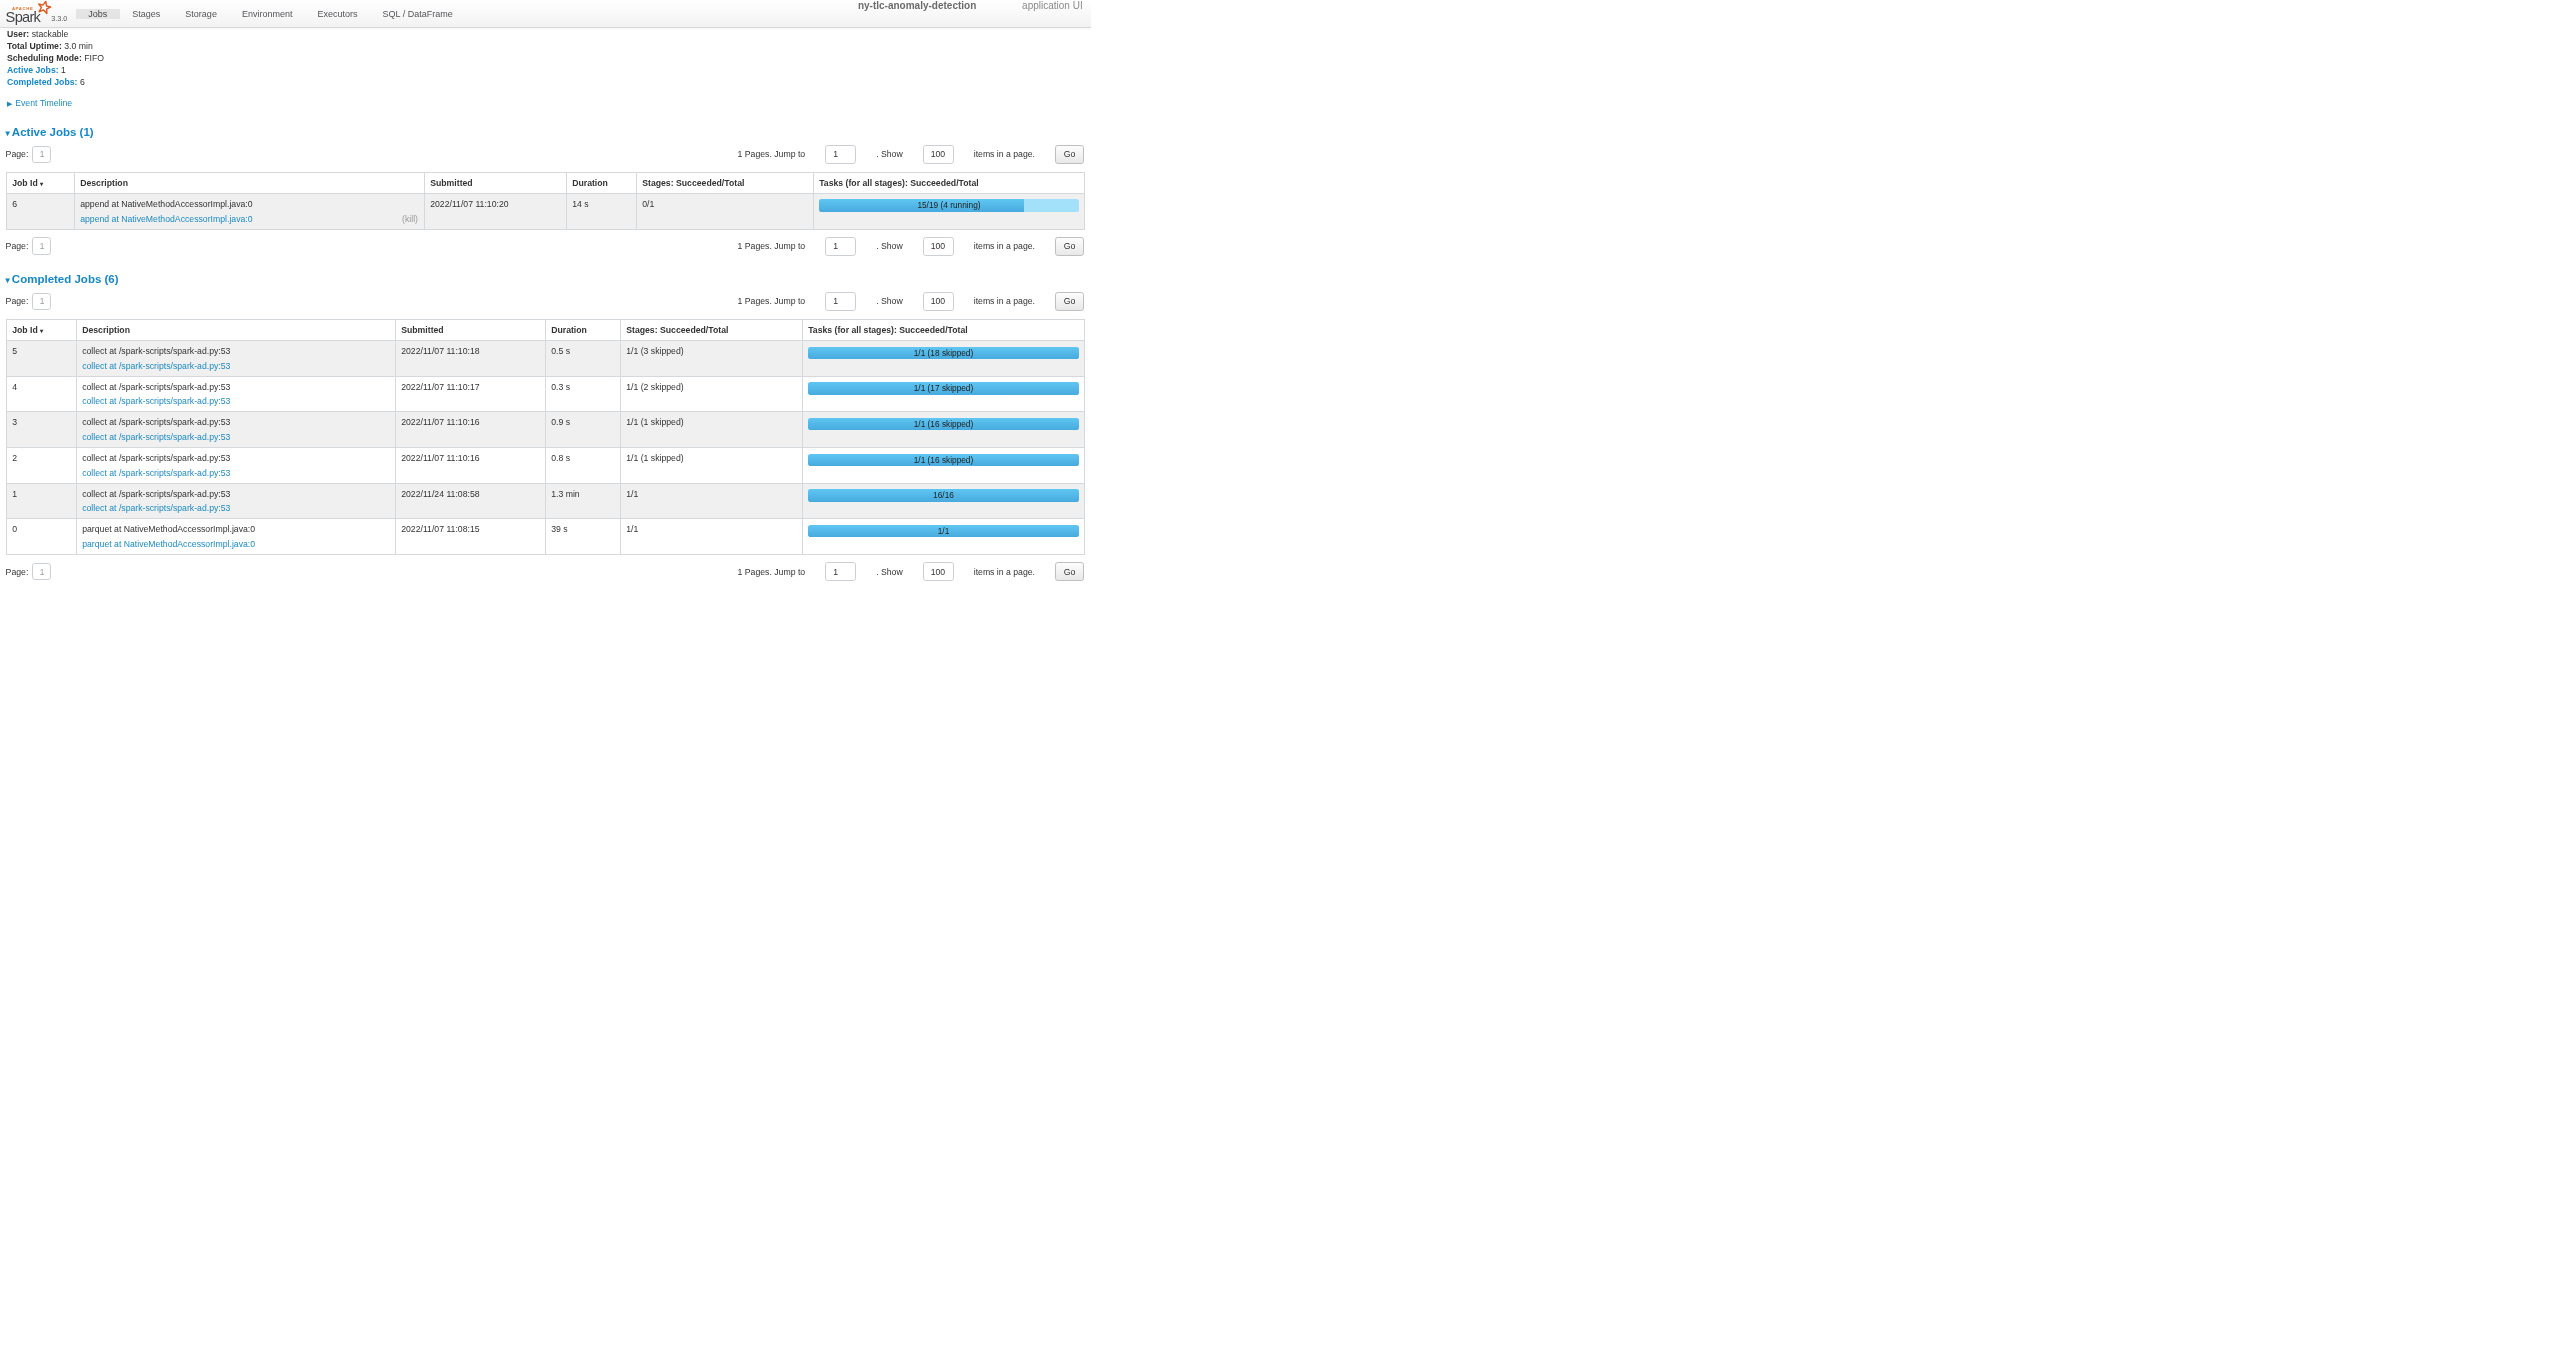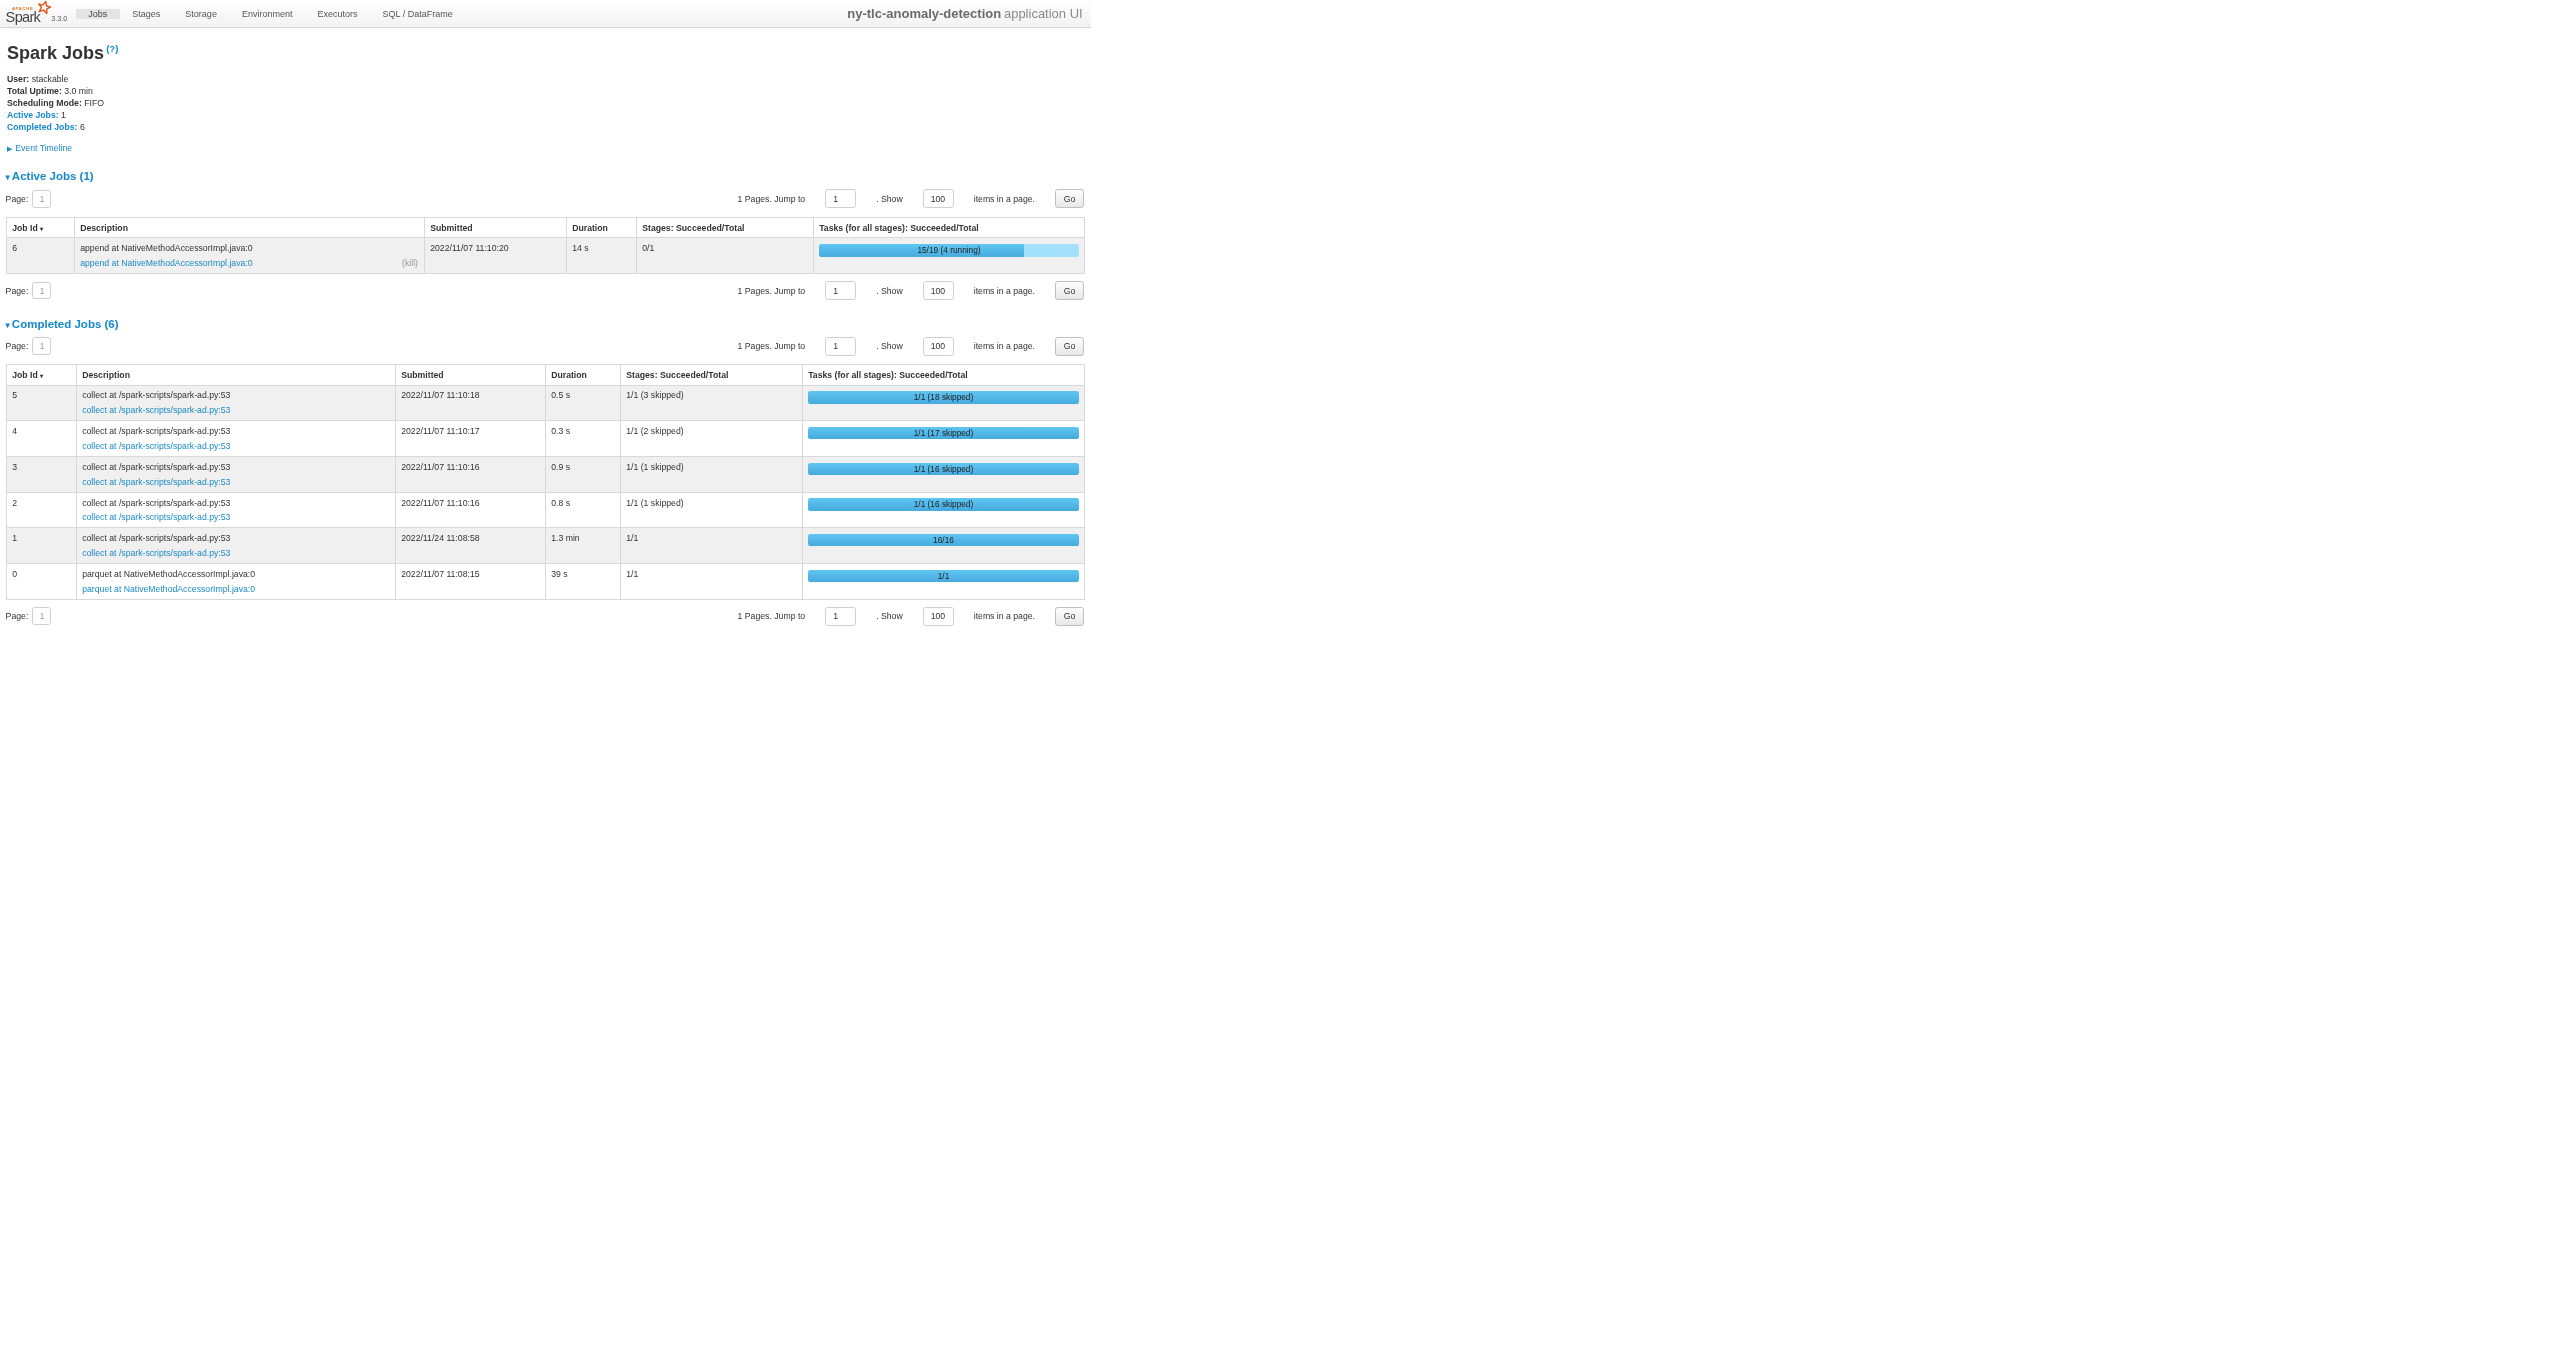--- a/index.html
+++ b/index.html
@@ -35,23 +35,23 @@
   .nav-tabs { display: flex; align-items: center; margin-left: 1.4px; }
   .nav-tab {
     display: flex; align-items: center;
     padding: 0 12.5px;
     font-size: 9px; color: #55555a;
     cursor: pointer; text-decoration: none;
   }
   .nav-tab.active { background: #e4e4e4; color: #46464a; }
   .nav-right {
     margin-left: auto;
-    display: flex; align-items: center;
+    display: flex; align-items: flex-start;
     padding-right: 8.3px;
-    font-size: 13px; color: #8a8a8a;
+    font-size: 10px; color: #8a8a8a; gap: 43px;
   }
   .nav-right b { color: #6b6b6b; margin-right: 2.8px; }
   
   .content { padding: 0 5.6px; }
   .page-title {
     margin: 14.6px 0 9px 1.4px;
     font-size: 18px; font-weight: bold; color: #333;
   }
   .help-sup { font-size: 9.7px; color: #1b8ac6; vertical-align: super; font-weight: bold; text-decoration: none; margin-left: 2.1px; }
   .summary { list-style: none; margin: 0 0 0 1.4px; padding: 0; }
@@ -155,21 +155,20 @@
     <a class="nav-tab">SQL / DataFrame</a>
   </div>
   <div class="nav-right">
     <b>ny-tlc-anomaly-detection</b>
     <span>application UI</span>
   </div>
 </div>
 
 <div class="content">
 
-  <h3 class="page-title"><span>Spark Jobs</span><a class="help-sup">(?)</a></h3>
 
   <ul class="summary">
     <li>
       <span class="lbl">User:</span>
       <span>stackable</span>
     </li>
     <li>
       <span class="lbl">Total Uptime:</span>
       <span>3.0 min</span>
     </li>

